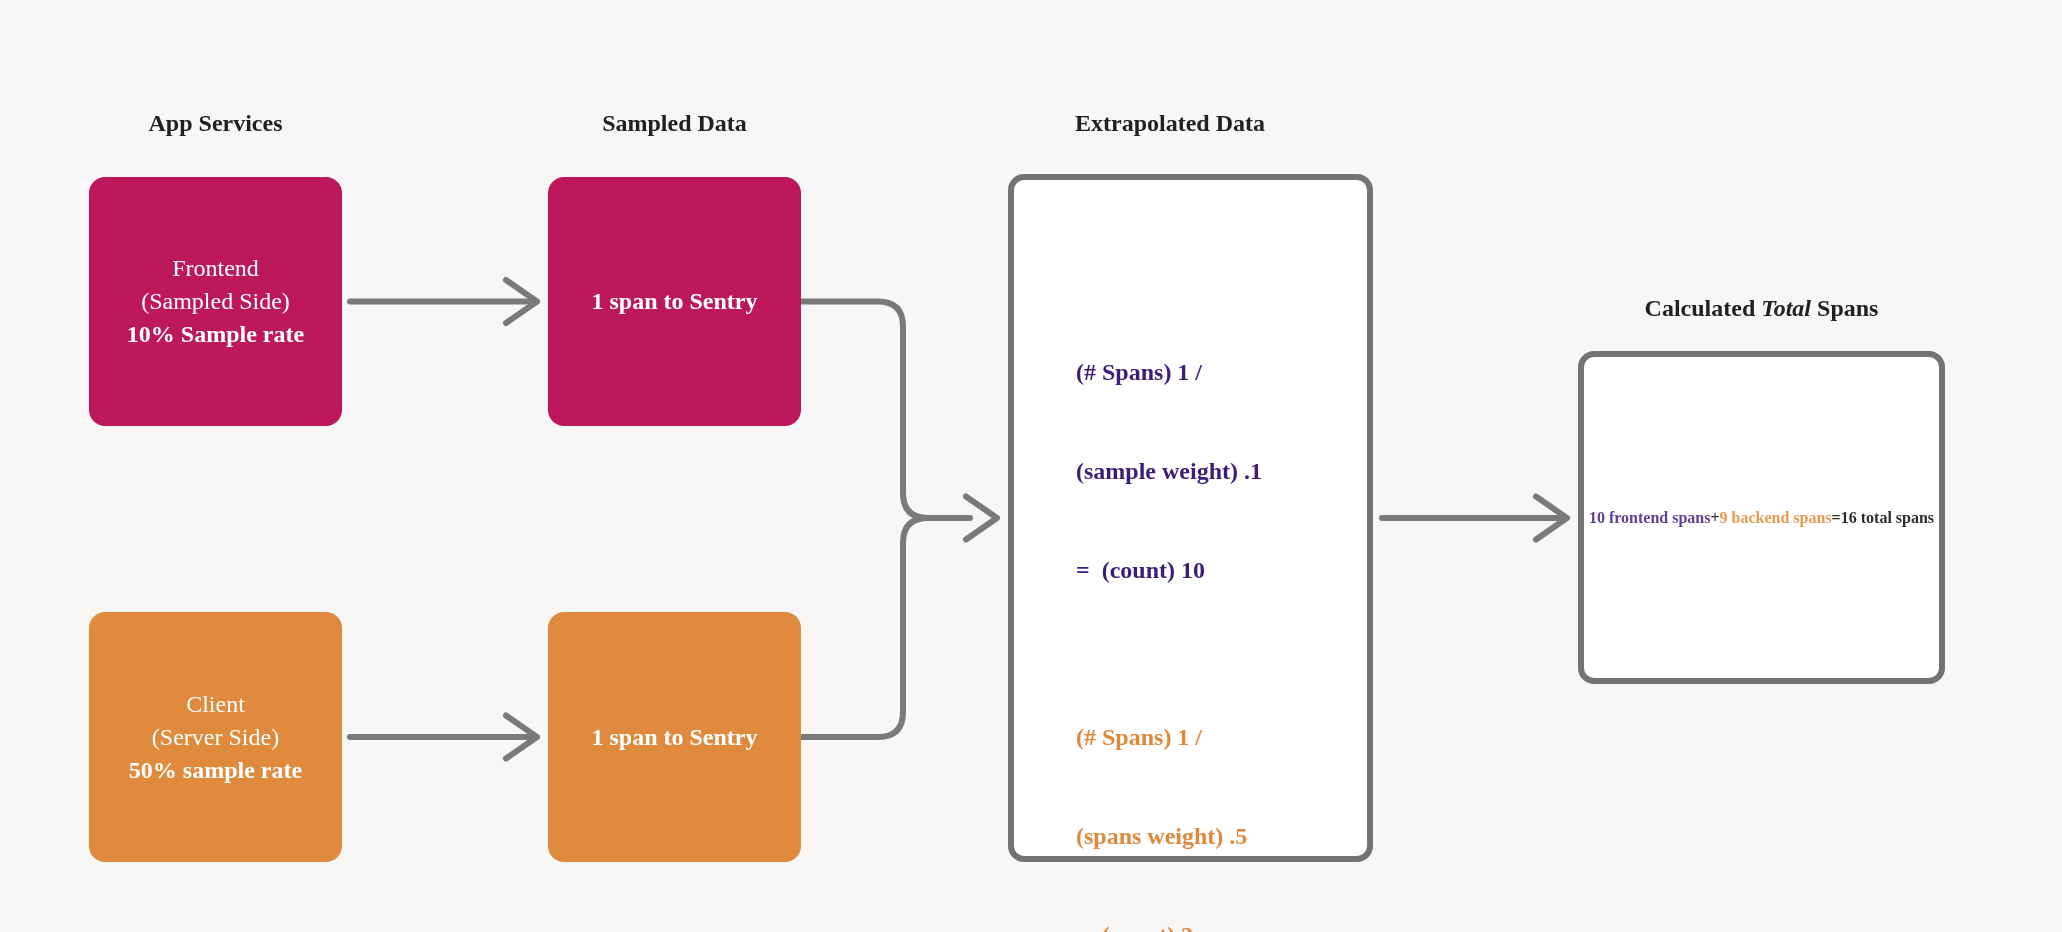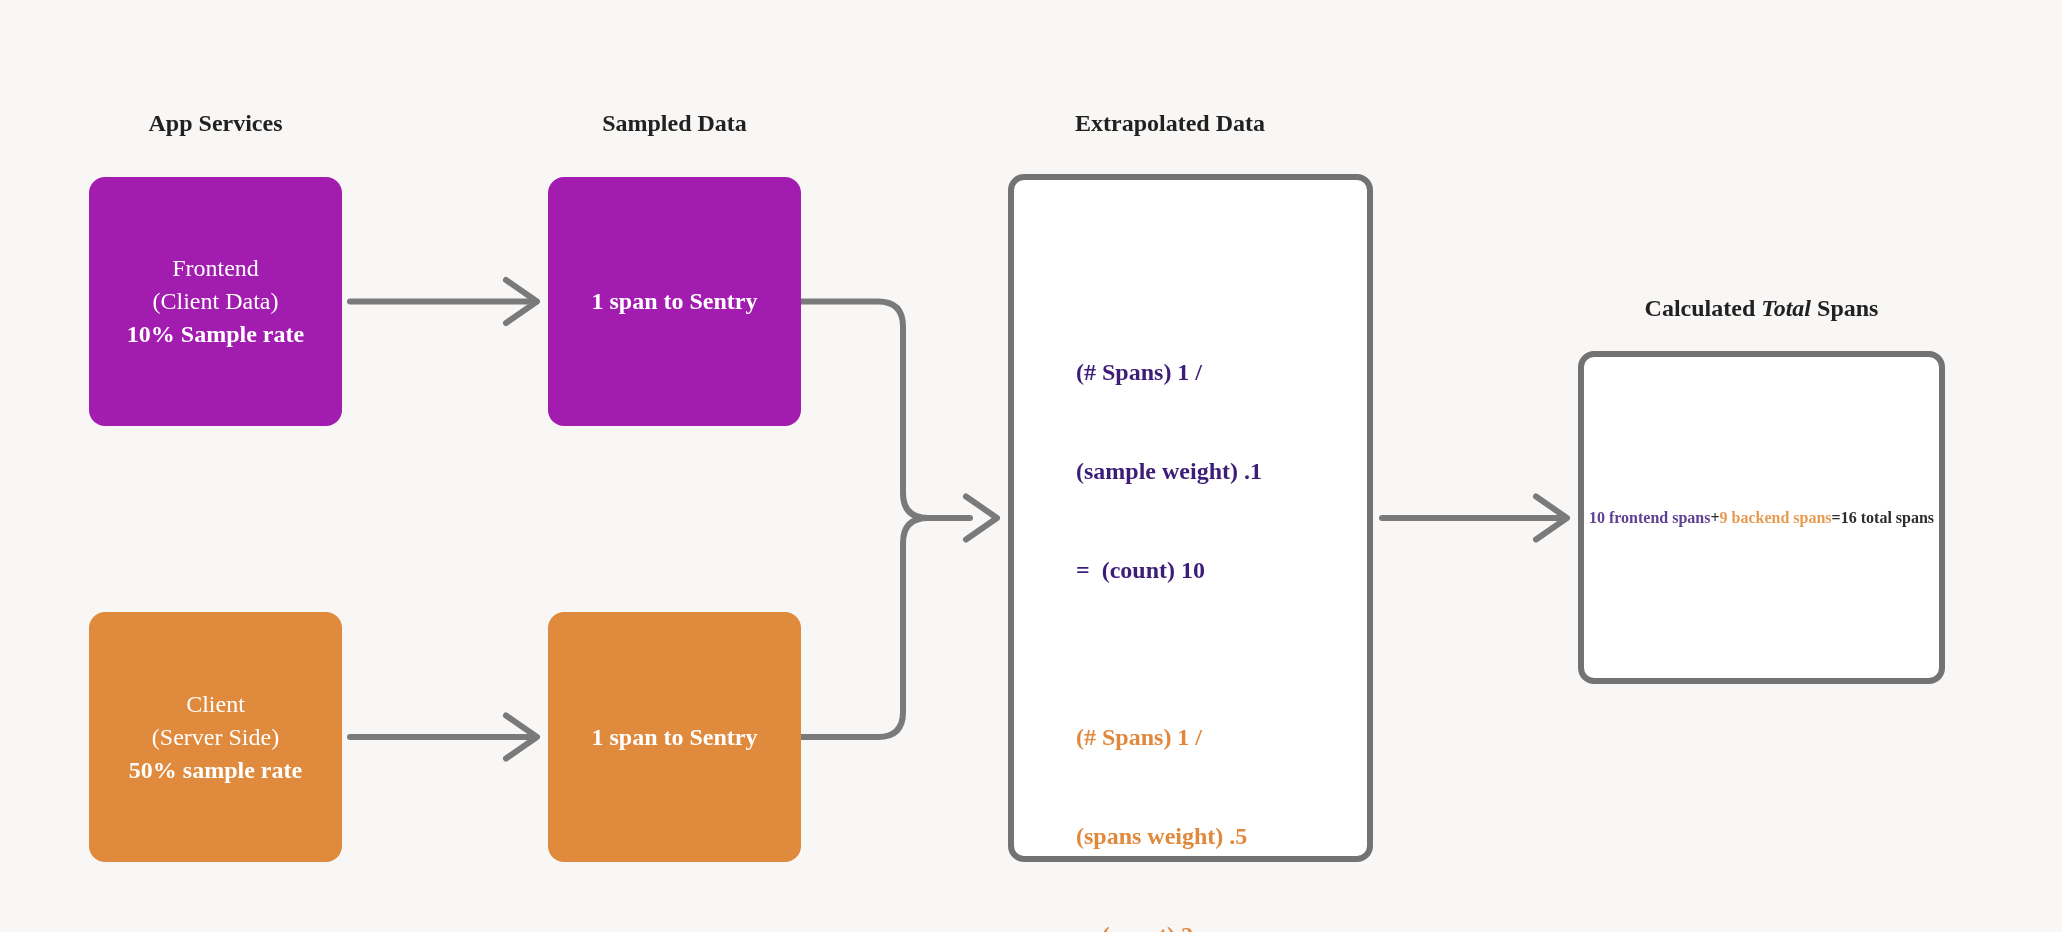--- a/index.html
+++ b/index.html
@@ -10,21 +10,21 @@
   .arrows{position:absolute;left:0;top:0;}
   .col-header{
     position:absolute;top:80px;font-size:24px;font-weight:700;color:#212121;
     line-height:28px;text-align:center;white-space:pre;
   }
   .node{
     position:absolute;width:253px;height:249px;border-radius:16px;
     display:flex;flex-direction:column;align-items:center;justify-content:center;
     color:#FFFFFF;font-size:24px;line-height:33px;text-align:center;
   }
-  .node.purple{background:#a21caf;}
+  .node.purple{background:#be185d;}
   .node.orange{background:#DF8A3D;}
   .bold{font-weight:700;}
   .panel{
     position:absolute;background:#FFFFFF;border:6px solid #737373;
     border-radius:16px;box-sizing:border-box;
   }
   .formula{
     position:absolute;font-size:24px;font-weight:700;line-height:33px;white-space:pre;
   }
   .formula.purple-text{color:#3D1D78;}
@@ -55,21 +55,21 @@
     <path d="M1536 467.5 L1567 489 L1536 510.5"></path>
   </svg>
 
   <div class="col-header" style="left:89px;width:253px;">App Services</div>
   <div class="col-header" style="left:548px;width:253px;">Sampled Data</div>
   <div class="col-header" style="left:1075px;text-align:right;">Extrapolated Data</div>
   <div class="col-header" style="left:1578px;width:367px;top:265px;"><span>Calculated </span><span class="italic">Total</span><span> Spans</span></div>
 
   <div class="node purple" style="left:89px;top:148px;">
     <div>Frontend</div>
-    <div>(Client Data)</div>
+    <div>(Sampled Side)</div>
     <div class="bold">10% Sample rate</div>
   </div>
 
   <div class="node purple" style="left:548px;top:148px;">
     <div class="bold">1 span to Sentry</div>
   </div>
 
   <div class="node orange" style="left:89px;top:583px;height:250px;">
     <div>Client</div>
     <div>(Server Side)</div>

